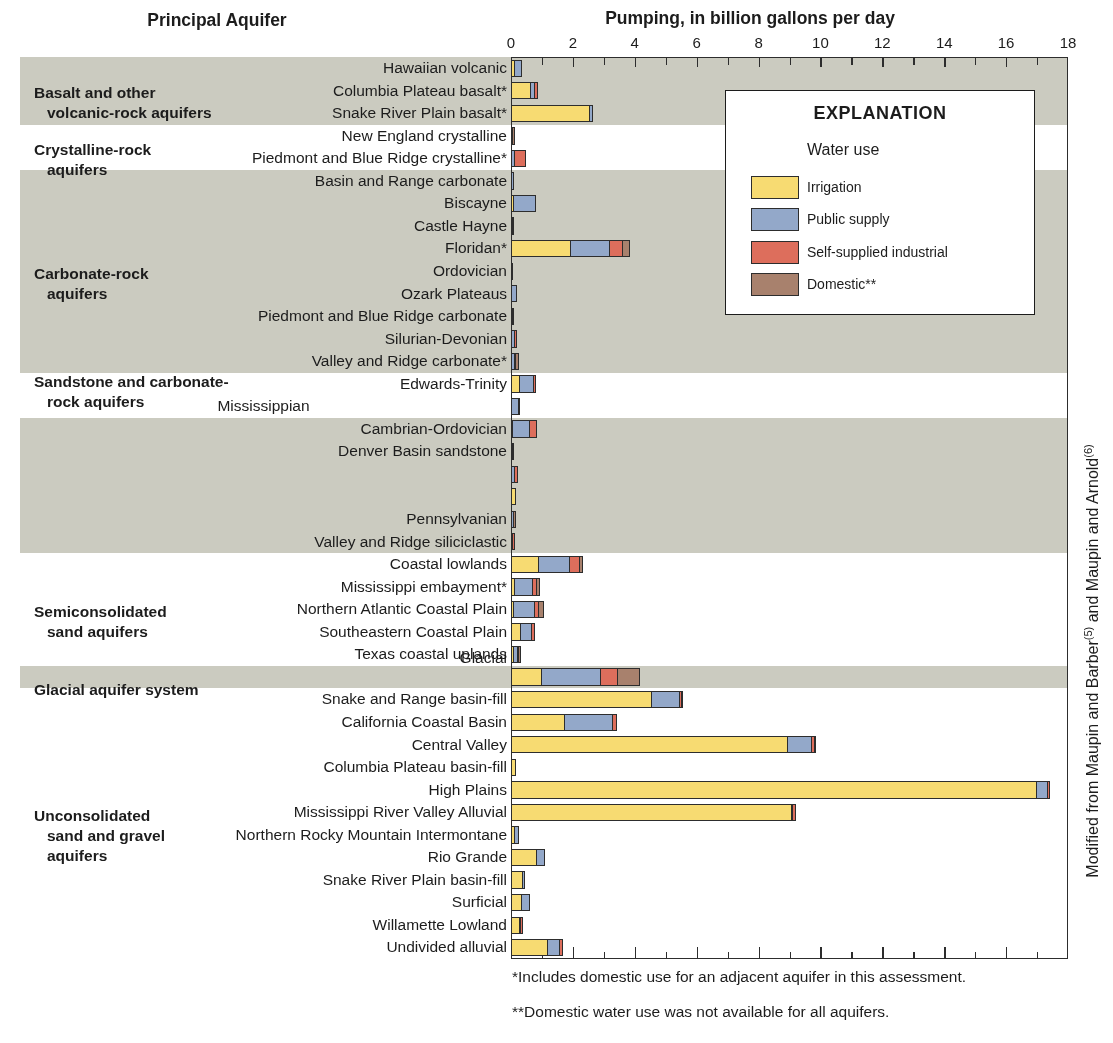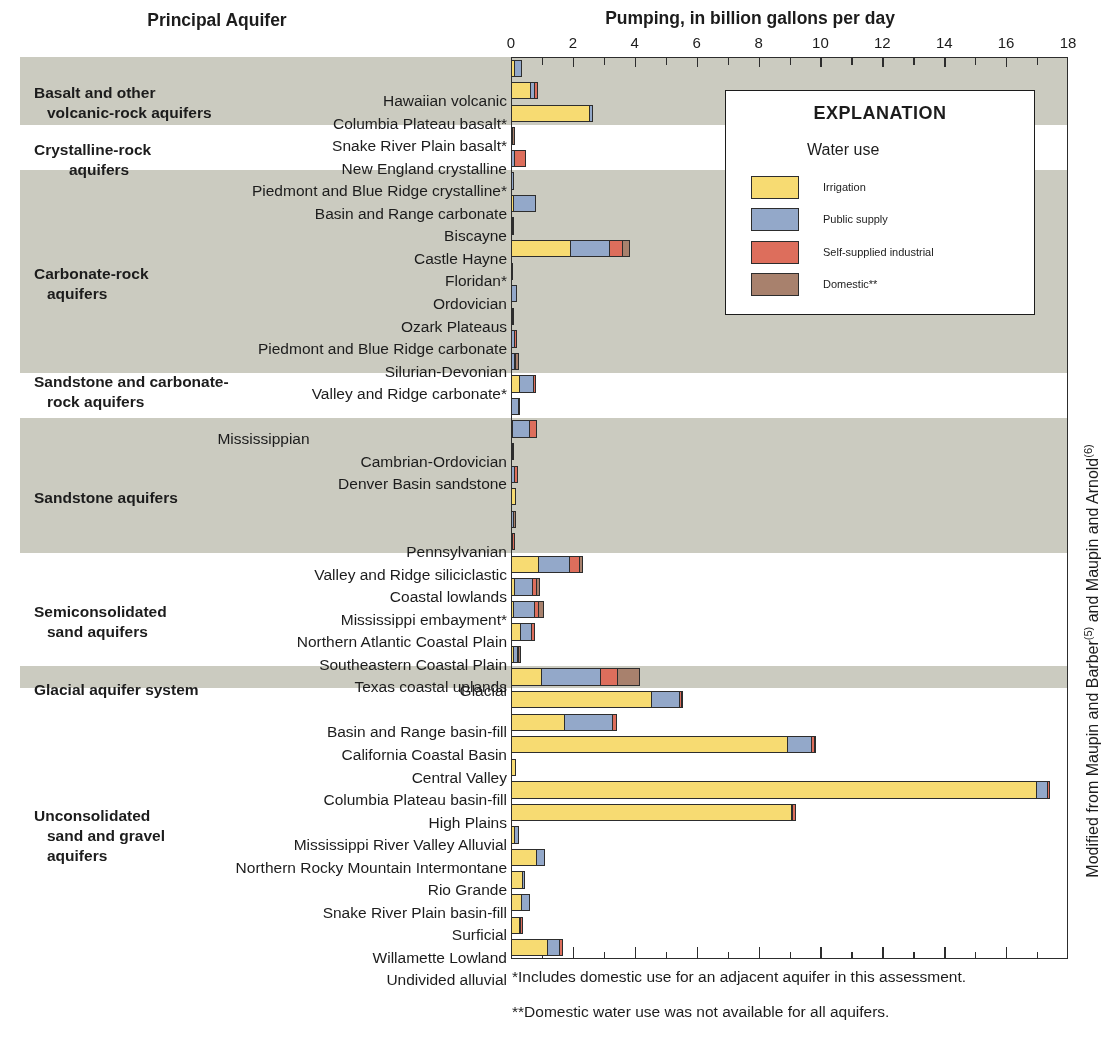--- a/index.html
+++ b/index.html
@@ -7,74 +7,71 @@
          font-family:"Liberation Sans",sans-serif;color:#1c1c1c;overflow:hidden;}
   .layer{position:absolute;left:0;top:0;width:100%;height:100%;}
   .title{position:absolute;font-weight:bold;font-size:17.5px;text-align:center;z-index:4;}
   #title-left{left:37px;top:10px;width:360px;}
   #title-right{left:530px;top:8px;width:440px;}
   .band{position:absolute;z-index:0;}
   .grouplabel{position:absolute;left:34px;width:430px;display:flex;align-items:center;
               font-weight:bold;font-size:15.5px;line-height:20px;z-index:3;}
   .gl-inner{padding-left:13px;text-indent:-13px;white-space:pre-line;margin-top:25px;}
   .rowlabel{position:absolute;left:20px;width:487px;text-align:right;font-size:15.5px;
-            white-space:nowrap;z-index:3;margin-top:33px;}
+            white-space:nowrap;z-index:3;}
   .bar{position:absolute;display:flex;z-index:2;}
   .seg{height:100%;box-sizing:border-box;border:1.2px solid #2d2d2d;flex:0 0 auto;}
   .seg + .seg{margin-left:-1.2px;}
   .plotborder{position:absolute;border:1.4px solid #2d2d2d;z-index:1;}
   .tick{position:absolute;width:1.3px;background:#2d2d2d;z-index:1;}
   .ticklabel{position:absolute;top:34px;transform:translateX(-50%);font-size:15px;z-index:4;}
   #legend{position:absolute;left:725px;top:90px;width:308px;height:223px;background:#fff;
           border:1.6px solid #1c1c1c;z-index:6;}
   #legend-title{position:absolute;left:0;top:12px;width:100%;text-align:center;
                 font-weight:bold;font-size:18px;letter-spacing:.5px;}
   #legend-sub{position:absolute;left:81px;top:50px;font-size:16px;}
   .lg-item{position:absolute;left:0;width:100%;height:23px;}
   .lg-swatch{position:absolute;left:25px;top:0;width:48px;height:23px;box-sizing:border-box;
              border:1.5px solid #2d2d2d;}
-  .lg-label{position:absolute;left:81px;top:0;line-height:23px;font-size:11px;white-space:nowrap;margin-left:16px;}
+  .lg-label{position:absolute;left:81px;top:0;line-height:23px;font-size:14px;white-space:nowrap;}
   .footnote{position:absolute;left:512px;font-size:15.5px;z-index:4;}
   #fn1{top:968px;} #fn2{top:1003px;}
   #source-note{position:absolute;left:793px;top:650px;width:600px;height:22px;
                transform:rotate(-90deg);font-size:16px;text-align:center;z-index:4;white-space:nowrap;}
   #source-note sup{font-size:11px;}
 </style>
 </head>
 <body>
 
 <div id="stage">
   <div class="title" id="title-left">Principal Aquifer</div>
   <div class="title" id="title-right">Pumping, in billion gallons per day</div>
 
   <div class="layer" id="bands-layer">
       <div class="band" style="left: 20px; top: 57px; width: 1048px; height: 67.65px; background: rgb(203, 203, 192);"></div>
       <div class="grouplabel" style="top: 57px; height: 67.65px;">
         <div class="gl-inner">Basalt and other
 volcanic-rock aquifers</div>
       </div>
       <div class="band" style="left: 20px; top: 124.65px; width: 1048px; height: 45.1px; background: rgb(255, 255, 255);"></div>
-      <div class="grouplabel" style="top: 124.65px; height: 45.1px; text-align: center;">
+      <div class="grouplabel" style="top: 124.65px; height: 45.1px;">
         <div class="gl-inner">Crystalline-rock
 aquifers</div>
       </div>
       <div class="band" style="left: 20px; top: 169.75px; width: 1048px; height: 202.95px; background: rgb(203, 203, 192);"></div>
       <div class="grouplabel" style="top: 169.75px; height: 202.95px;">
         <div class="gl-inner">Carbonate-rock
 aquifers</div>
       </div>
       <div class="band" style="left: 20px; top: 372.7px; width: 1048px; height: 45.1px; background: rgb(255, 255, 255);"></div>
       <div class="grouplabel" style="top: 359px; height: 41px;">
         <div class="gl-inner">Sandstone and carbonate-
 rock aquifers</div>
       </div>
       <div class="band" style="left: 20px; top: 417.8px; width: 1048px; height: 135.3px; background: rgb(203, 203, 192);"></div>
-      <div class="grouplabel" style="top: 417.8px; height: 135.3px;">
-        <div class="gl-inner">Sandstone aquifers</div>
-      </div>
       <div class="band" style="left: 20px; top: 553.1px; width: 1048px; height: 112.75px; background: rgb(255, 255, 255);"></div>
       <div class="grouplabel" style="top: 553.1px; height: 112.75px;">
         <div class="gl-inner">Semiconsolidated
 sand aquifers</div>
       </div>
       <div class="band" style="left: 20px; top: 665.85px; width: 1048px; height: 22.55px; background: rgb(203, 203, 192);"></div>
       <div class="grouplabel" style="top: 665.85px; height: 22.55px;">
         <div class="gl-inner">Glacial aquifer system</div>
       </div>
       <div class="band" style="left: 20px; top: 688.4px; width: 1048px; height: 270.6px; background: rgb(255, 255, 255);"></div>
@@ -196,20 +193,21 @@
       <div class="bar" style="left: 511px; top: 330.2px; height: 17.35px;">
         <div class="seg" style="width: 4.64167px; background: rgb(147, 168, 201);"></div>
         <div class="seg" style="width: 2.47556px; background: rgb(221, 110, 92);"></div>
       </div>
       <div class="rowlabel" style="top: 350.15px; height: 22.55px; line-height: 22.55px;">Valley and Ridge carbonate*</div>
       <div class="bar" style="left: 511px; top: 352.75px; height: 17.35px;">
         <div class="seg" style="width: 4.64167px; background: rgb(147, 168, 201);"></div>
         <div class="seg" style="width: 2.16611px; background: rgb(221, 110, 92);"></div>
         <div class="seg" style="width: 3.71333px; background: rgb(168, 129, 109);"></div>
       </div>
+      <div class="rowlabel" style="top: 372.7px; height: 22.55px; line-height: 22.55px;">Edwards-Trinity</div>
       <div class="bar" style="left: 511px; top: 375.3px; height: 17.35px;">
         <div class="seg" style="width: 9.28333px; background: rgb(247, 219, 114);"></div>
         <div class="seg" style="width: 15.4722px; background: rgb(147, 168, 201);"></div>
         <div class="seg" style="width: 2.47556px; background: rgb(221, 110, 92);"></div>
       </div>
       <div class="rowlabel" style="top: 395.25px; height: 22.55px; line-height: 22.55px; text-align: center;">Mississippian</div>
       <div class="bar" style="left: 511px; top: 397.85px; height: 17.35px;">
         <div class="seg" style="width: 7.73611px; background: rgb(147, 168, 201);"></div>
         <div class="seg" style="width: 2.785px; background: rgb(221, 110, 92);"></div>
       </div>
@@ -275,21 +273,21 @@
         <div class="seg" style="width: 1.23778px; background: rgb(221, 110, 92);"></div>
         <div class="seg" style="width: 2.47556px; background: rgb(168, 129, 109);"></div>
       </div>
       <div class="rowlabel" style="top: 647px; height: 39px; line-height: 22.55px;">Glacial</div>
       <div class="bar" style="left: 511px; top: 668.45px; height: 17.35px;">
         <div class="seg" style="width: 30.9444px; background: rgb(247, 219, 114);"></div>
         <div class="seg" style="width: 60.3417px; background: rgb(147, 168, 201);"></div>
         <div class="seg" style="width: 17.9478px; background: rgb(221, 110, 92);"></div>
         <div class="seg" style="width: 23.2083px; background: rgb(168, 129, 109);"></div>
       </div>
-      <div class="rowlabel" style="top: 688.4px; height: 22.55px; line-height: 22.55px;">Basin and Range basin-fill</div>
+      <div class="rowlabel" style="top: 688.4px; height: 22.55px; line-height: 22.55px;">Snake and Range basin-fill</div>
       <div class="bar" style="left: 511px; top: 691px; height: 17.35px;">
         <div class="seg" style="width: 140.797px; background: rgb(247, 219, 114);"></div>
         <div class="seg" style="width: 29.3972px; background: rgb(147, 168, 201);"></div>
         <div class="seg" style="width: 3.09444px; background: rgb(221, 110, 92);"></div>
         <div class="seg" style="width: 1.85667px; background: rgb(168, 129, 109);"></div>
       </div>
       <div class="rowlabel" style="top: 710.95px; height: 22.55px; line-height: 22.55px;">California Coastal Basin</div>
       <div class="bar" style="left: 511px; top: 713.55px; height: 17.35px;">
         <div class="seg" style="width: 54.1528px; background: rgb(247, 219, 114);"></div>
         <div class="seg" style="width: 49.5111px; background: rgb(147, 168, 201);"></div>

